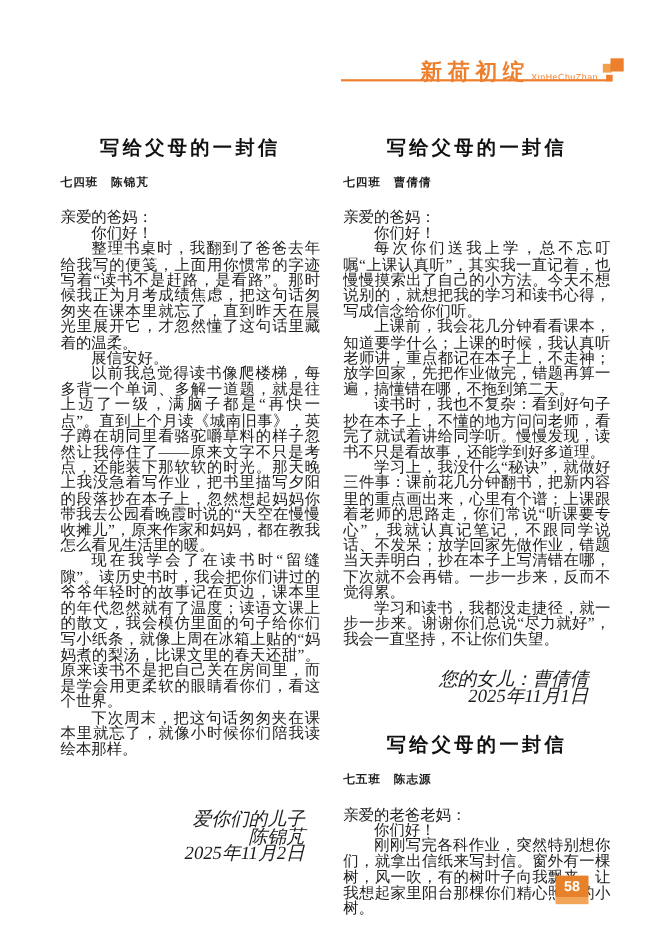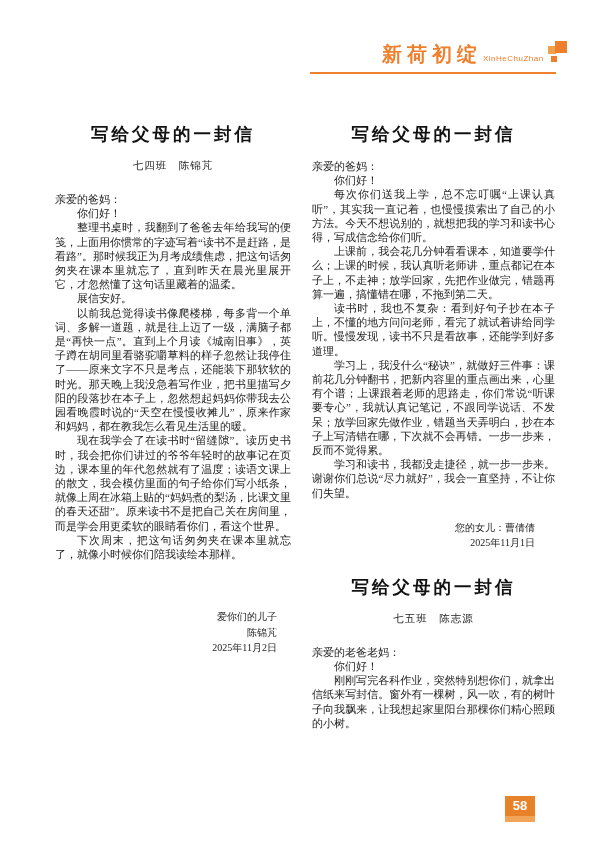--- a/index.html
+++ b/index.html
@@ -1,43 +1,43 @@
 <!DOCTYPE html>
 <html><head>
 <meta charset="utf-8">
 <style>
   html,body{margin:0;padding:0;background:#ffffff;}
   .page{position:relative;width:600px;height:849px;background:#ffffff;overflow:hidden;
         font-family:"Liberation Serif","DejaVu Serif",serif;color:#1c1c1c;}
 
   
   .header-rule{position:absolute;left:310px;top:72px;width:246px;height:2px;background:#EE7F2D;}
-  .logo{position:absolute;left:382px;top:40px;display:flex;align-items:flex-end;height:26px;}
+  .logo{position:absolute;left:382px;top:52px;display:flex;align-items:flex-end;height:26px;}
   .logo-cn{font-size:20px;font-weight:bold;color:#EE7F2D;letter-spacing:5px;line-height:24px;
            font-family:"Liberation Sans","DejaVu Sans",sans-serif;}
   .logo-en{font-size:8px;color:#EE7F2D;margin:0 0 3px 1px;letter-spacing:0.5px;
            font-family:"Liberation Sans","DejaVu Sans",sans-serif;}
   .pixels{position:relative;width:26px;height:26px;margin-left:4px;display:inline-block;}
   .px{position:absolute;display:block;}
   .px-a{left:0;top:6px;width:8px;height:8px;background:#F2A04C;}
   .px-b{left:7px;top:1px;width:12px;height:12px;background:#EE7F2D;}
   .px-c{left:3px;top:16px;width:6px;height:6px;background:#EE7F2D;}
 
   
   .col{position:absolute;top:116px;}
   .col-left{left:55px;width:236px;}
   .col-right{left:312px;width:243px;}
 
   .letter-title{margin:6px 0 13px;text-align:center;font-size:17.5px;font-weight:bold;
                 letter-spacing:3px;color:#111;}
-  .byline{text-align:center;font-size:10.5px;font-weight:400;letter-spacing:1px;margin:0 0 19px;}
+  .byline{font-size:10.5px;font-weight:700;letter-spacing:1px;margin:0 0 19px;}
   .salutation{margin:0;font-size:11.2px;line-height:14.2px;text-indent:0;}
-  .body p, .salutation{font-size:11px;line-height:14.2px;}
+  .body p, .salutation{font-size:14px;line-height:14.2px;}
   .body p{margin:0;text-indent:2em;text-align:justify;word-break:break-all;}
-  .signature{margin-top:20px;text-align:right;font-size:10px;line-height:15.5px;}
+  .signature{margin-top:20px;text-align:right;font-size:17px;line-height:15.5px;font-style:italic;}
   .signature p{margin:0;}
   .sig-1{padding-right:14px;margin-top:48px;}
   .sig-2{padding-right:20px;}
   .letter-3{margin-top:24px;}
 
   
   .page-badge{position:absolute;left:505px;top:796px;width:30px;height:26px;
       background:linear-gradient(to bottom,#E8822A 0 76%,#F2A558 76% 100%);
       color:#fff;display:flex;align-items:flex-start;justify-content:center;
       font-family:"Liberation Sans","DejaVu Sans",sans-serif;font-weight:bold;font-size:13px;
@@ -77,20 +77,21 @@
           <p>爱你们的儿子</p>
           <p>陈锦芃</p>
           <p>2025年11月2日</p>
         </div>
     </article>
   </section>
 
   <section class="col col-right">
     <article>
       <h2 class="letter-title">写给父母的一封信</h2>
+      <div class="byline">七四班　曹倩倩</div>
       <p class="salutation">亲爱的爸妈：</p>
       <div class="body">
           <p>你们好！</p>
           <p>每次你们送我上学，总不忘叮嘱“上课认真听”，其实我一直记着，也慢慢摸索出了自己的小方法。今天不想说别的，就想把我的学习和读书心得，写成信念给你们听。</p>
           <p>上课前，我会花几分钟看看课本，知道要学什么；上课的时候，我认真听老师讲，重点都记在本子上，不走神；放学回家，先把作业做完，错题再算一遍，搞懂错在哪，不拖到第二天。</p>
           <p>读书时，我也不复杂：看到好句子抄在本子上，不懂的地方问问老师，看完了就试着讲给同学听。慢慢发现，读书不只是看故事，还能学到好多道理。</p>
           <p>学习上，我没什么“秘诀”，就做好三件事：课前花几分钟翻书，把新内容里的重点画出来，心里有个谱；上课跟着老师的思路走，你们常说“听课要专心”，我就认真记笔记，不跟同学说话、不发呆；放学回家先做作业，错题当天弄明白，抄在本子上写清错在哪，下次就不会再错。一步一步来，反而不觉得累。</p>
           <p>学习和读书，我都没走捷径，就一步一步来。谢谢你们总说“尽力就好”，我会一直坚持，不让你们失望。</p>
         </div>
       <div class="signature sig-2">

